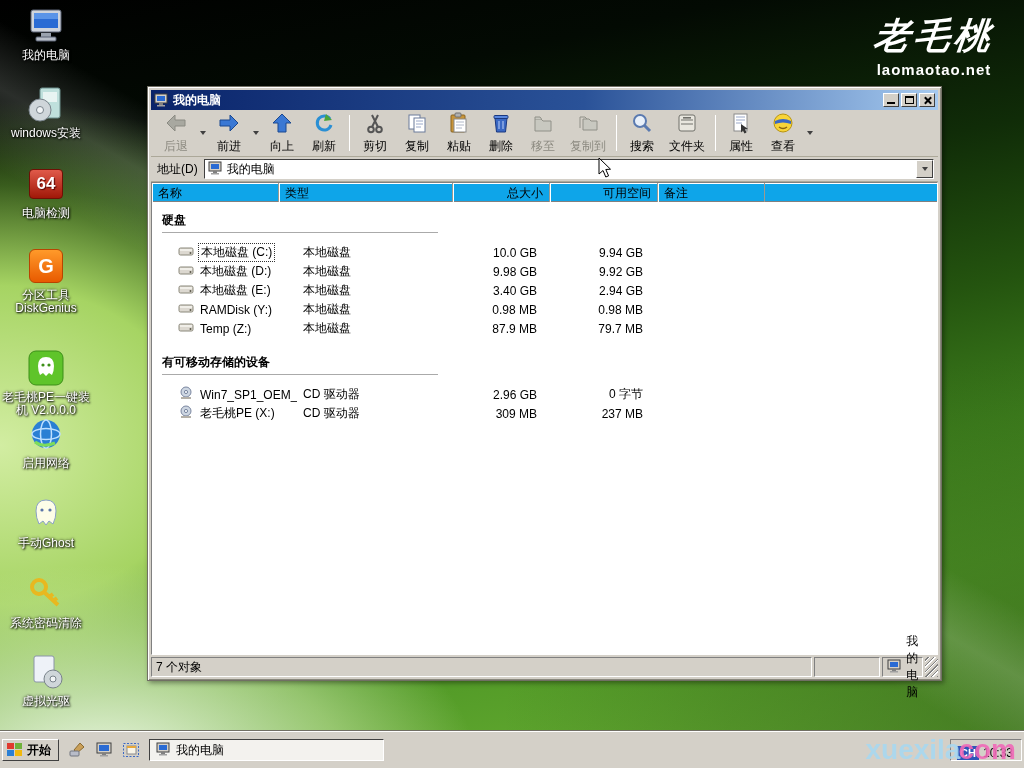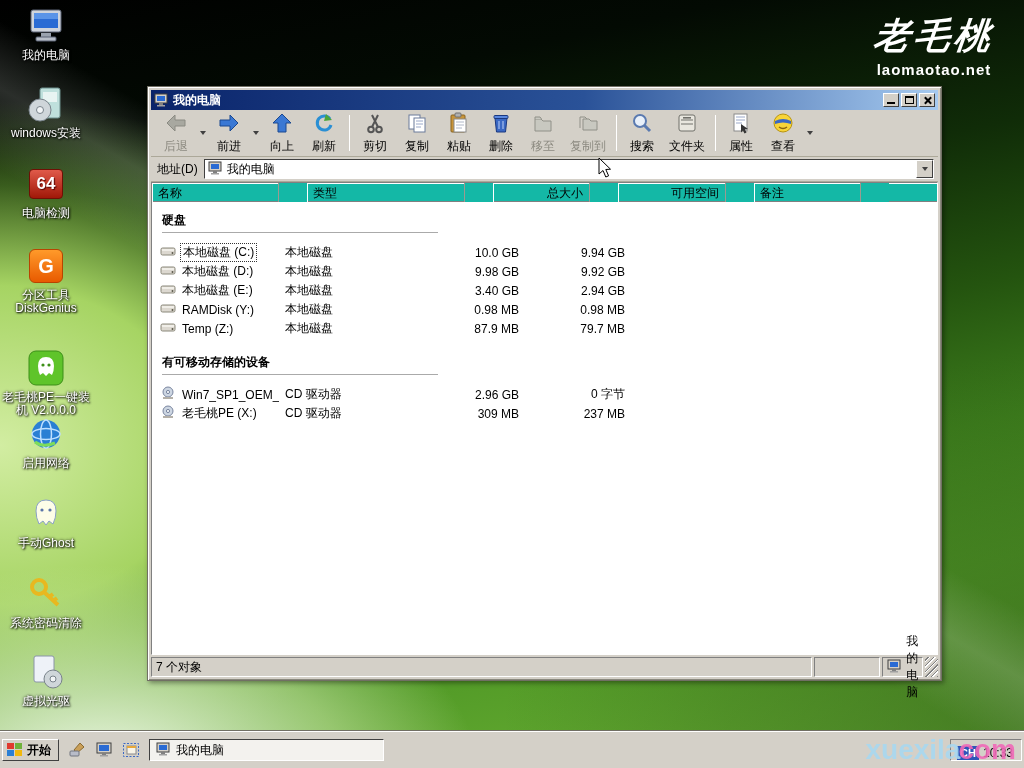--- a/index.html
+++ b/index.html
@@ -59,29 +59,29 @@
 
   .addressbar { height:25px; display:flex; align-items:center; padding:2px 4px; border-bottom:1px solid #aca899; flex:none; }
   .addr-label { padding:0 6px 0 2px; }
   .addr-combo { flex:1; height:20px; background:#fff; border:1px solid; border-color:#404040 #fff #fff #404040;
                 display:flex; align-items:center; padding-left:3px; }
   .addr-combo .av { margin-left:4px; }
   .addr-drop { margin-left:auto; width:17px; height:18px; background:#d4d0c8; border:1px solid; border-color:#fff #404040 #404040 #fff;
                display:flex; align-items:center; justify-content:center; cursor:pointer; }
 
   .listwrap { flex:1; background:#fff; border:1px solid; border-color:#808080 #fff #fff #808080; display:flex; flex-direction:column; overflow:hidden; }
-  .colheads { height:19px; display:flex; flex:none; background:#14b8a6;gap:28px; }
+  .colheads { height:19px; display:flex; flex:none; background:#0ea5e9; }
   .ch { border-right:1px solid #9c9a90; box-shadow:inset 1px 1px 0 #fff, inset 0 -1px 0 #808080; padding:2px 6px; white-space:nowrap; cursor:pointer; }
   .ch.r { text-align:right; }
-  .c-name{width:127px;} .c-type{width:158px;} .c-size{width:97px;} .c-free{width:108px;} .c-com{width:107px;} .c-fill{flex:1; box-shadow:inset 0 1px 0 #fff, inset 0 -1px 0 #808080; border-right:none;}
+  .c-name{width:127px;} .c-type{width:174px;} .c-size{width:97px;} .c-free{width:108px;} .c-com{width:107px;} .c-fill{flex:1; box-shadow:inset 0 1px 0 #fff, inset 0 -1px 0 #808080; border-right:none;}
 
   .rows { flex:1; padding-top:6px; }
   .grp-title { font-weight:bold; margin:4px 0 0 10px; width:276px; padding-bottom:3px; border-bottom:1px solid #aaa; }
   .grp-gap { height:10px; }
-  .row { display:flex; height:19px; align-items:center; cursor:pointer; }
+  .row { display:flex; height:19px; align-items:center; cursor:pointer;padding-left:18px; }
   .row .cell { white-space:nowrap; overflow:hidden; }
   .cell.name { width:127px; padding-left:8px; display:flex; align-items:center; gap:3px; }
   .cell.type { width:150px; padding-left:6px; }
   .cell.size { width:97px; text-align:right; padding-right:7px; }
   .cell.free { width:108px; text-align:right; padding-right:9px; }
   .name .ntext { padding:0 2px; }
   .row.selected .ntext { border:1px dotted #333; }
 
   .statusbar { height:22px; flex:none; display:flex; gap:2px; padding-top:2px; }
   .sp { border:1px solid; border-color:#808080 #fff #fff #808080; display:flex; align-items:center; padding:0 4px; }

